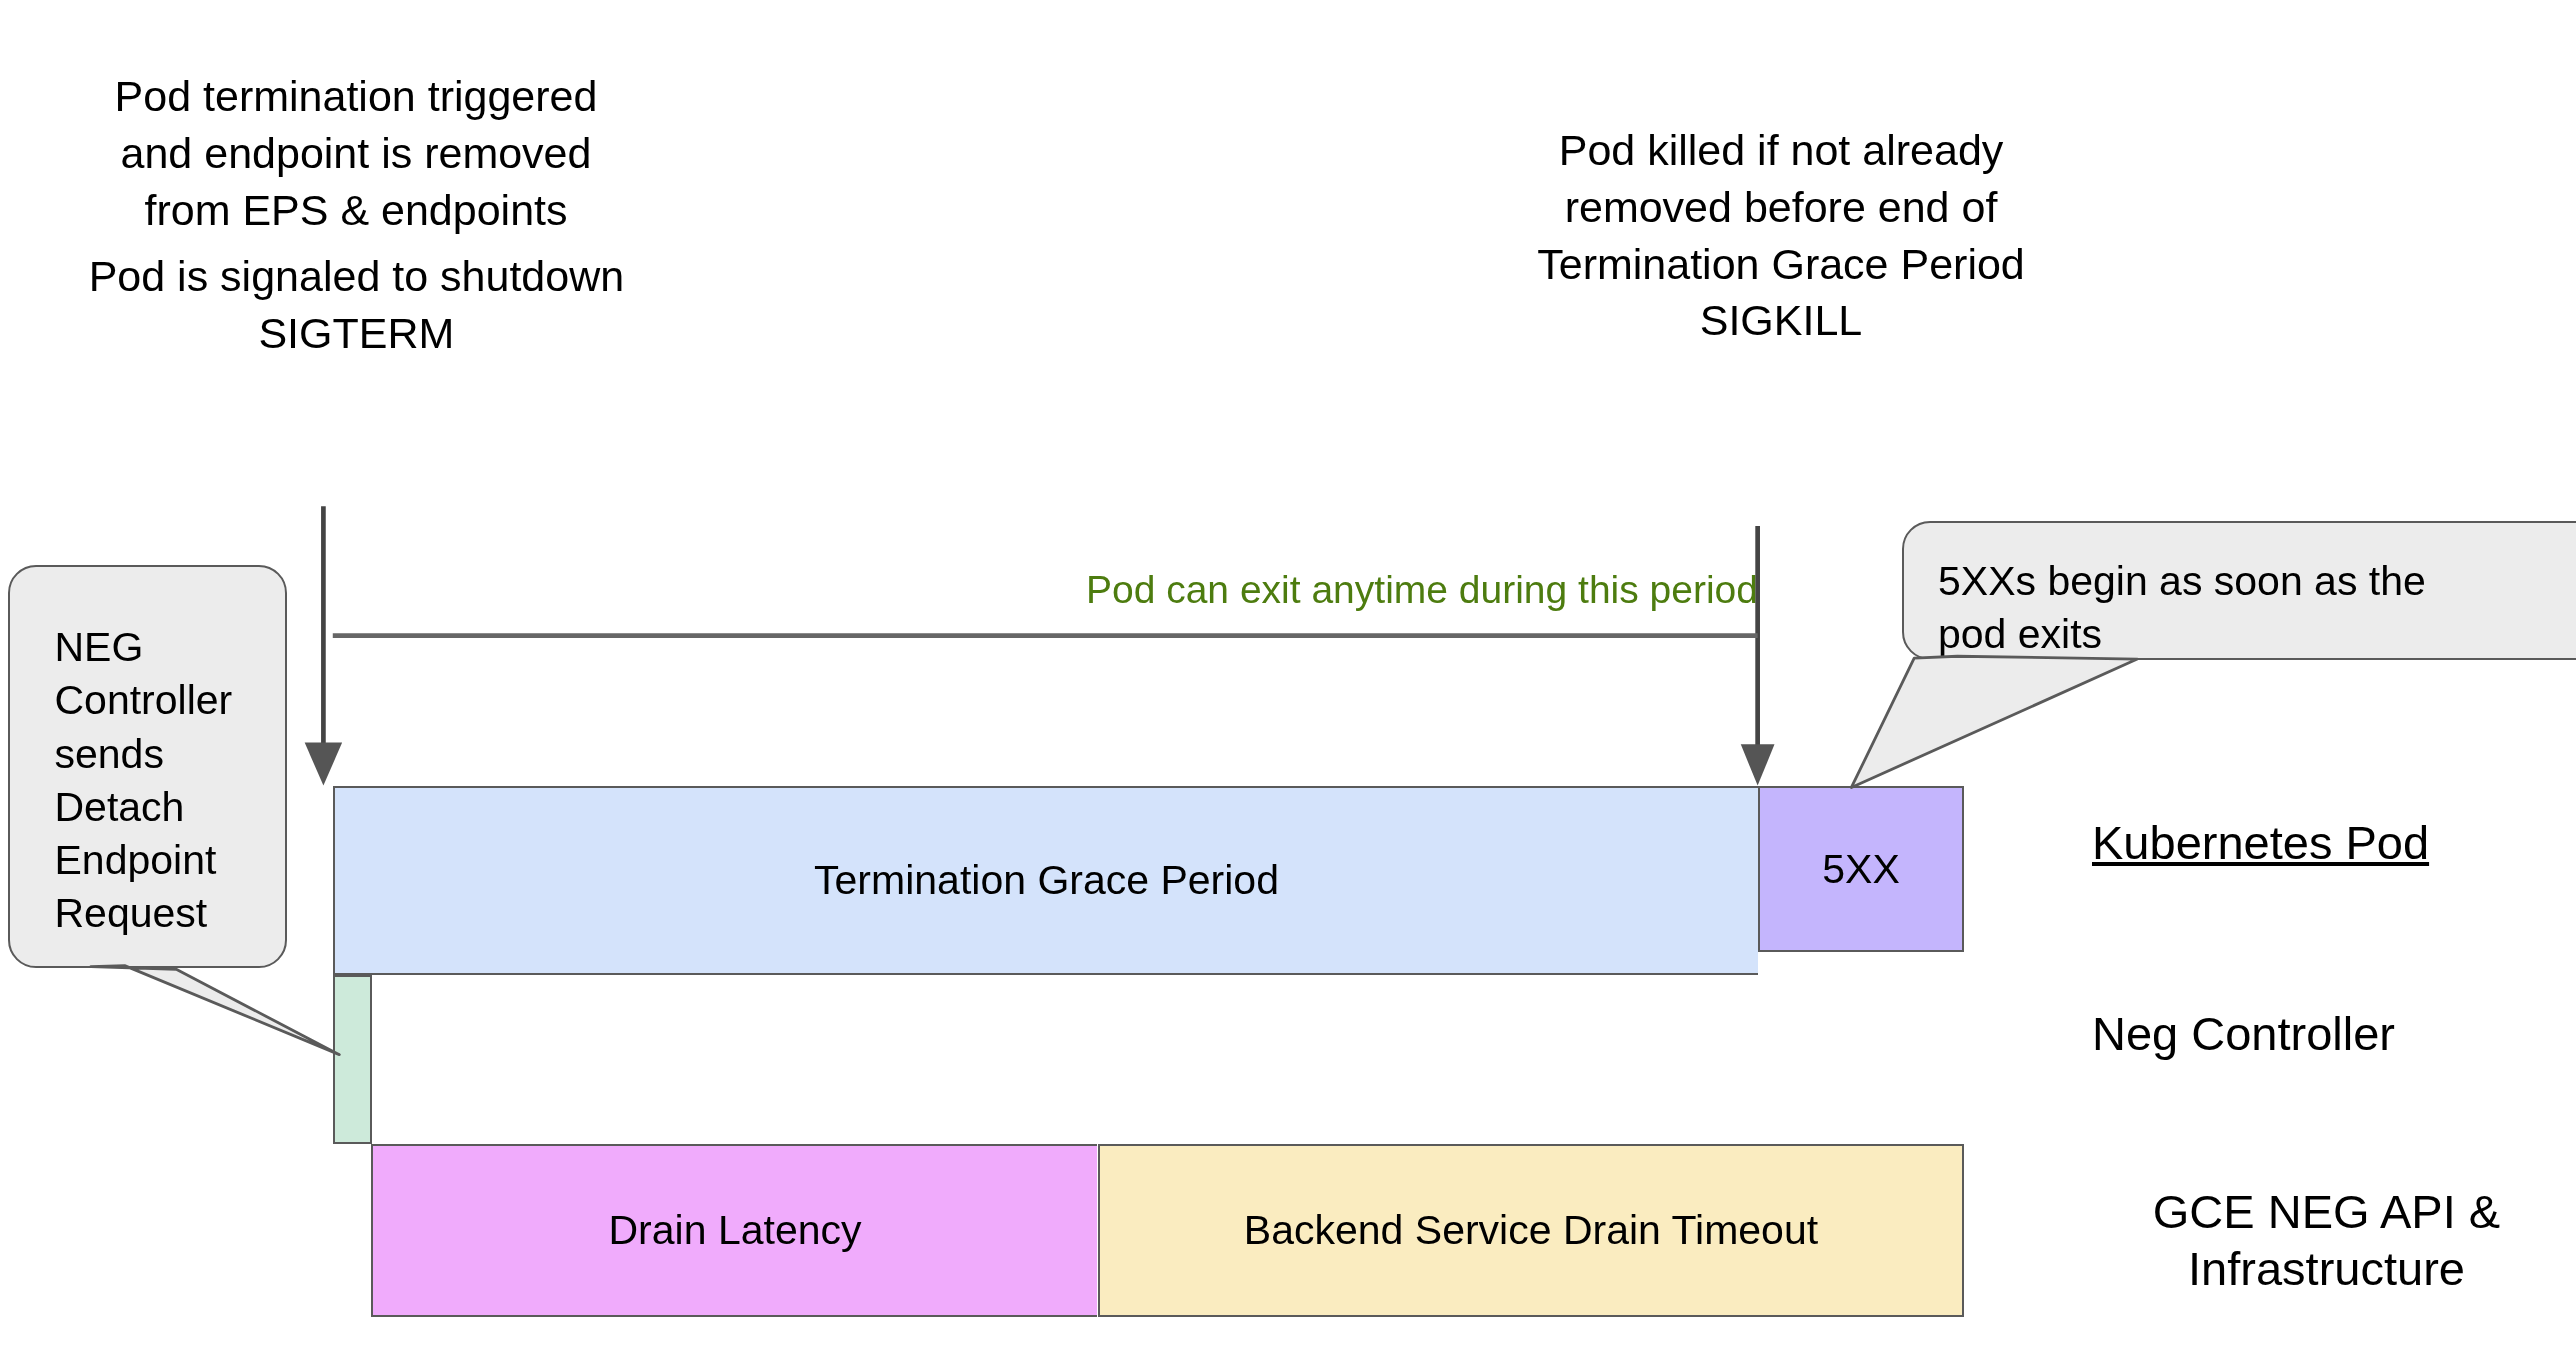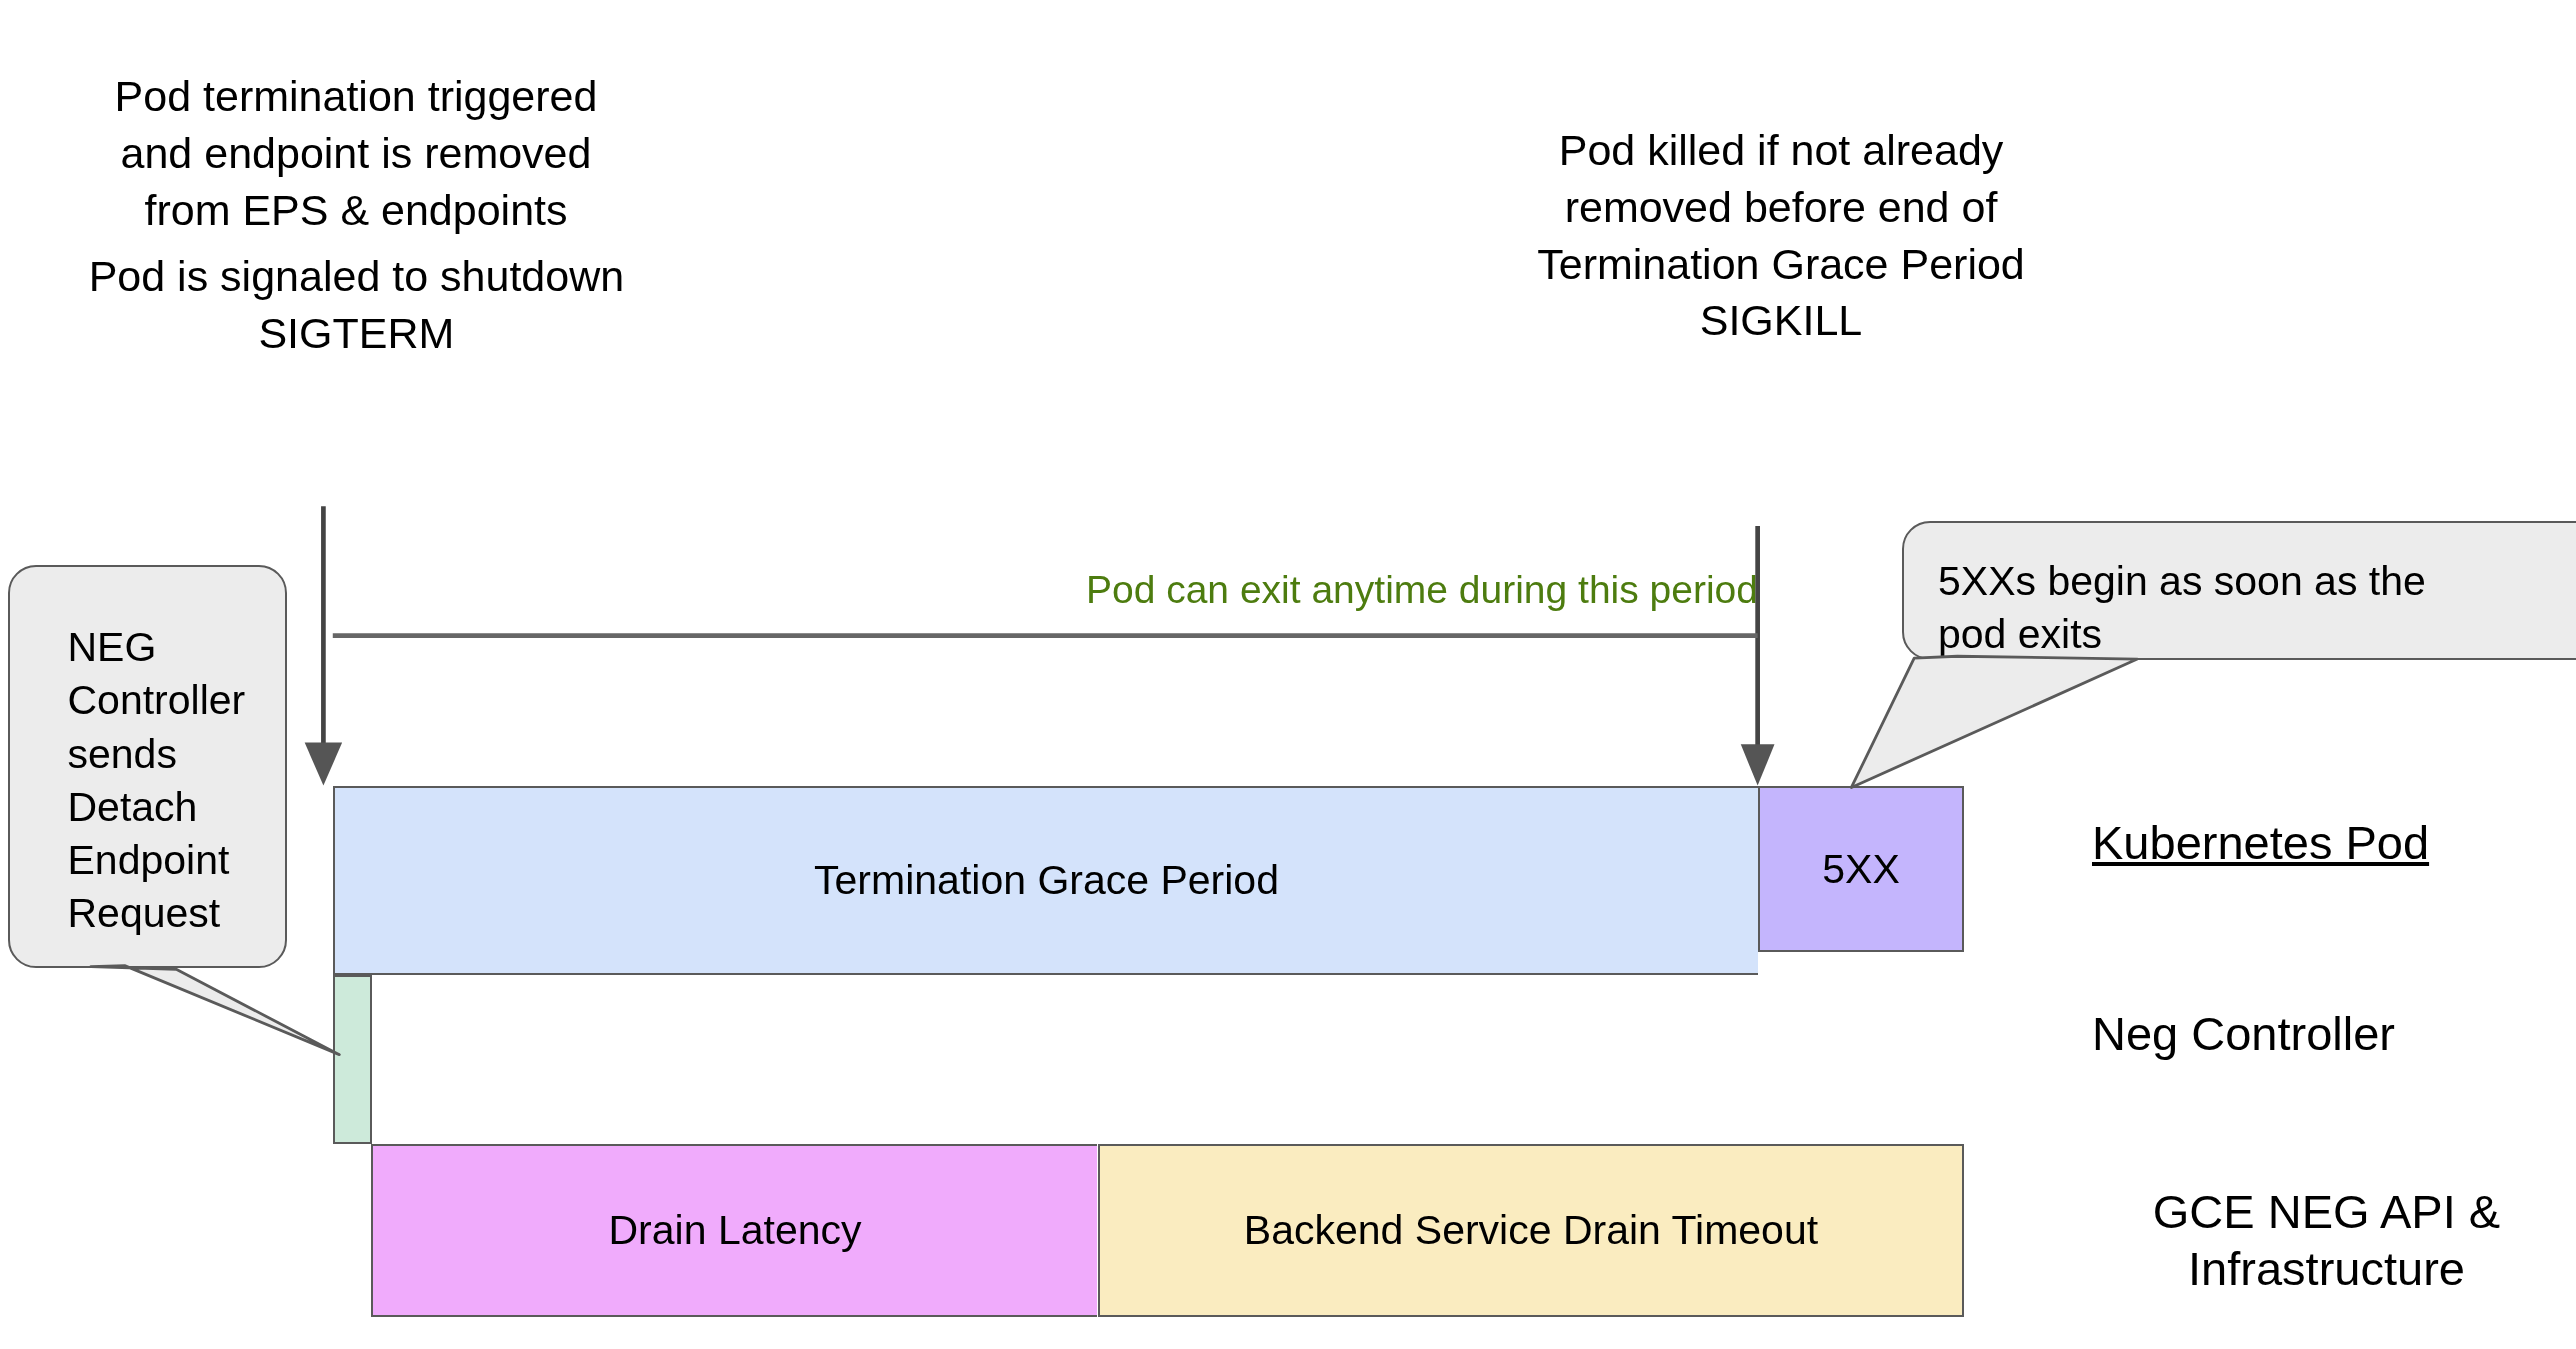--- a/index.html
+++ b/index.html
@@ -124,21 +124,21 @@
     font-size: 41px;
     line-height: 1.30;
     color: #000;
     white-space: pre-line;
   }
   #callout-neg {
     left: 7.5px;
     top: 565px;
     width: 279px;
     height: 403px;
-    padding: 54px 0 0 58px;
+    padding: 54px 0 0 45px;
   }
   #callout-5xx {
     left: 1902px;
     top: 521px;
     width: 739px;
     height: 139px;
     padding: 32px 0 16px 34px;
   }
 
   

